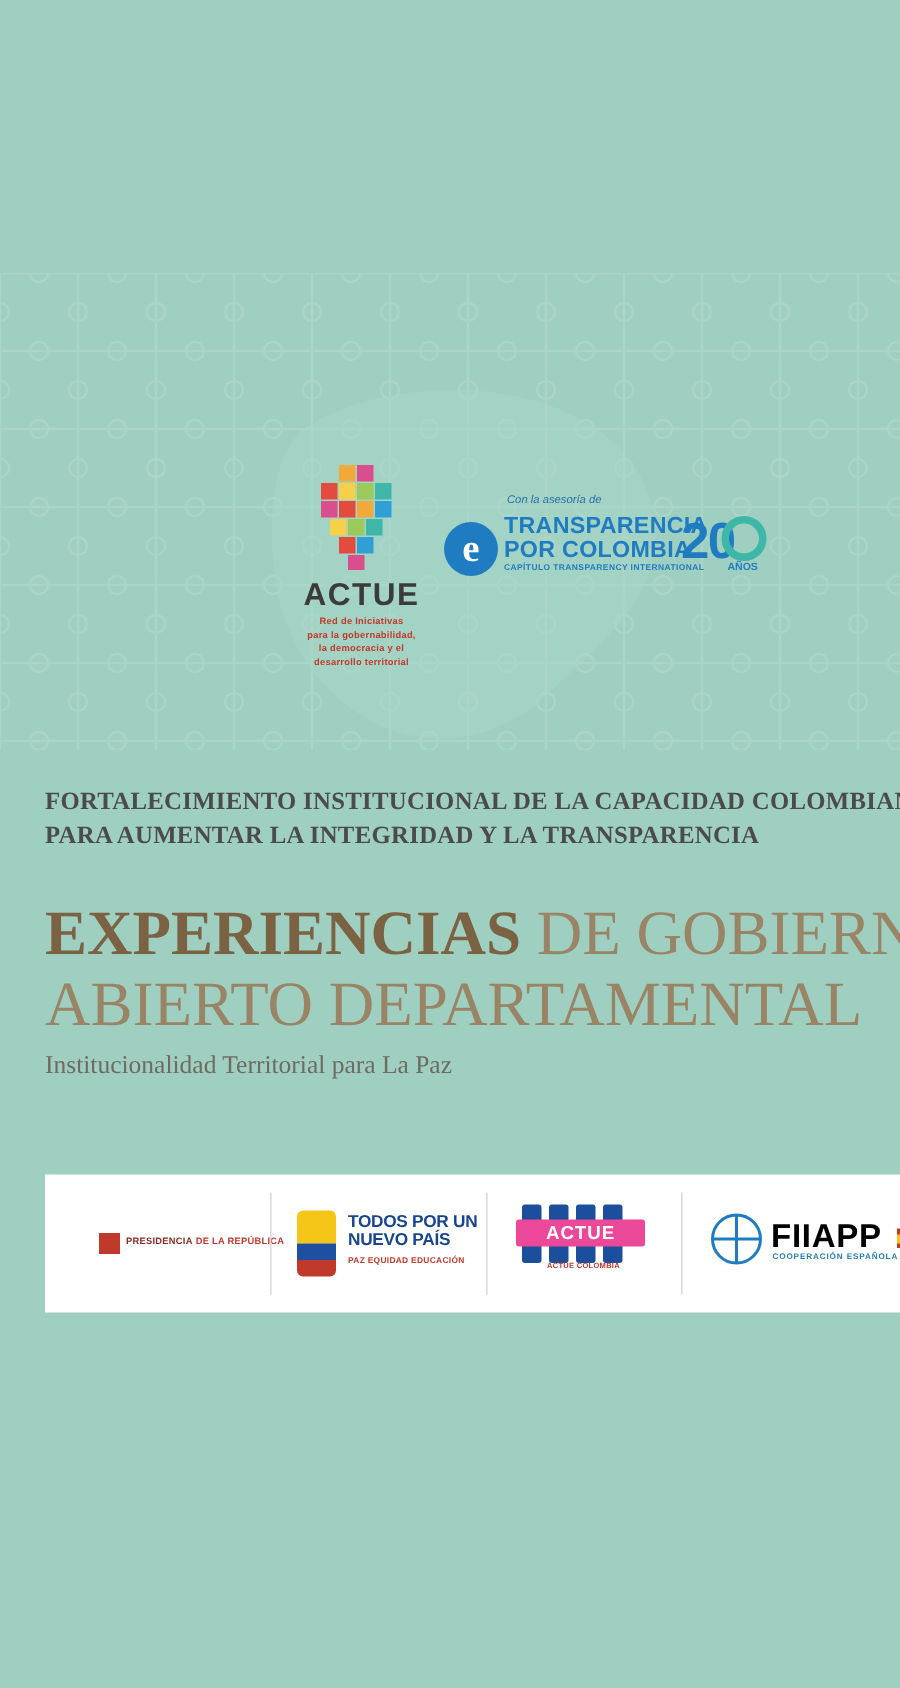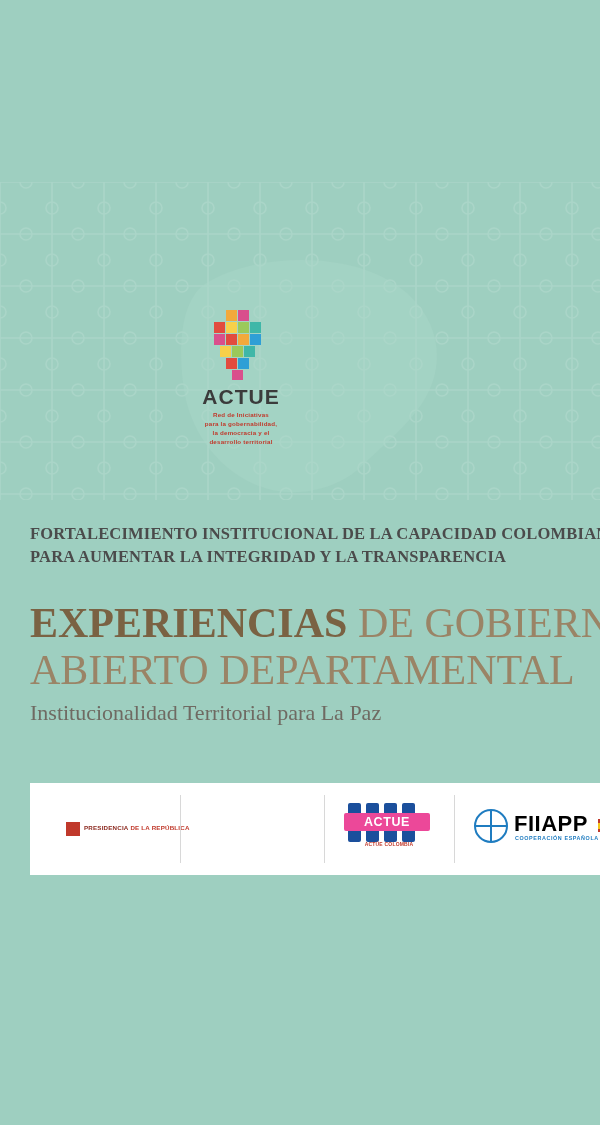--- a/index.html
+++ b/index.html
@@ -205,21 +205,21 @@
     white-space: nowrap;
   }
   .title .strong { font-weight: bold; color: #7a6243; text-align: center; }
   .title .light  { font-weight: normal; color: #9a8466; }
 
   .subtitle {
     position: absolute;
     left: 30px;
     top: 700px;
     font-family: "Liberation Serif", serif;
-    font-size: 22px;
+    font-size: 17px;
     color: #6f6a62;
   }
 
   
   .logo-strip {
     position: absolute;
     left: 30px;
     top: 783px;
     width: 600px;
     height: 92px;
@@ -474,20 +474,34 @@
       </div>
       <div class="rinde-title">ACTUE</div>
       <div class="rinde-sub">
         <div>Red de Iniciativas</div>
         <div>para la gobernabilidad,</div>
         <div>la democracia y el</div>
         <div>desarrollo territorial</div>
       </div>
     </div>
 
+    <div class="tpc">
+      <div class="tpc-support">Con la asesoría de</div>
+      <div class="tpc-e">e</div>
+      <div class="tpc-name">
+        <span class="l1">TRANSPARENCIA</span>
+        <span class="l2">POR COLOMBIA</span>
+        <span class="l3">CAPÍTULO TRANSPARENCY INTERNATIONAL</span>
+      </div>
+      <div class="tpc-20">
+        <span class="num">20</span>
+        <span class="ring"></span>
+        <span class="anios">AÑOS</span>
+      </div>
+    </div>
 
   </div>
 
   <div class="kicker">
     <div>FORTALECIMIENTO INSTITUCIONAL DE LA CAPACIDAD COLOMBIANA</div>
     <div>PARA AUMENTAR LA INTEGRIDAD Y LA TRANSPARENCIA</div>
   </div>
 
   <div class="title">
     <div>
@@ -502,20 +516,32 @@
 
     <div class="cell presidencia">
       <span class="flagbar"></span>
       <span class="ptxt">
         <b>PRESIDENCIA</b>
         <span>DE LA REPÚBLICA</span>
       </span>
     </div>
     <span class="divider" style="left:150px"></span>
 
+    <div class="cell todos">
+      <span class="flag">
+        <span class="y"></span>
+          <span class="b"></span>
+          <span class="r"></span>
+      </span>
+      <span class="t1">
+        <span>TODOS POR UN</span><br>
+        <span>NUEVO PAÍS</span>
+      </span>
+      <span class="t2">PAZ  EQUIDAD  EDUCACIÓN</span>
+    </div>
     <span class="divider" style="left:294px"></span>
 
     <div class="cell actue">
       <span class="mark">
         <span class="pz" style="left:4px;  top:0px;"></span>
         <span class="pz" style="left:22px; top:0px;"></span>
         <span class="pz" style="left:40px; top:0px;"></span>
         <span class="pz" style="left:58px; top:0px;"></span>
         <span class="pz" style="left:4px;  top:26px;"></span>
         <span class="pz" style="left:22px; top:26px;"></span>

